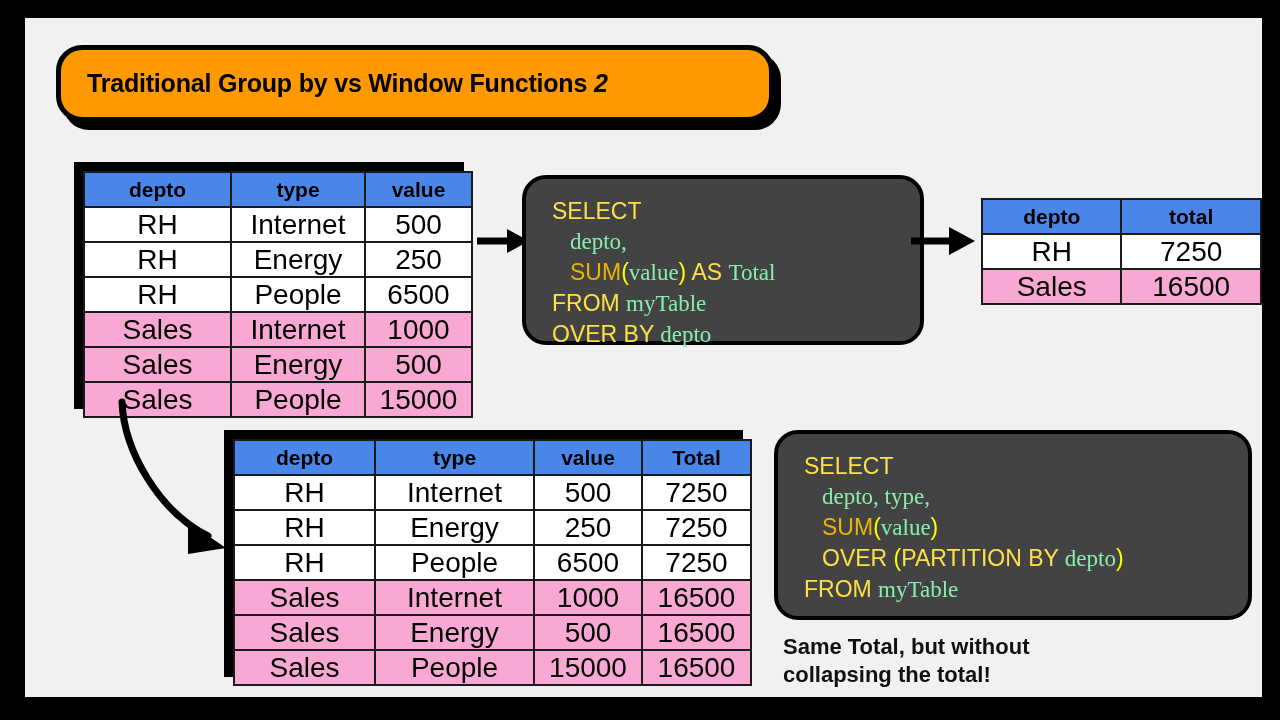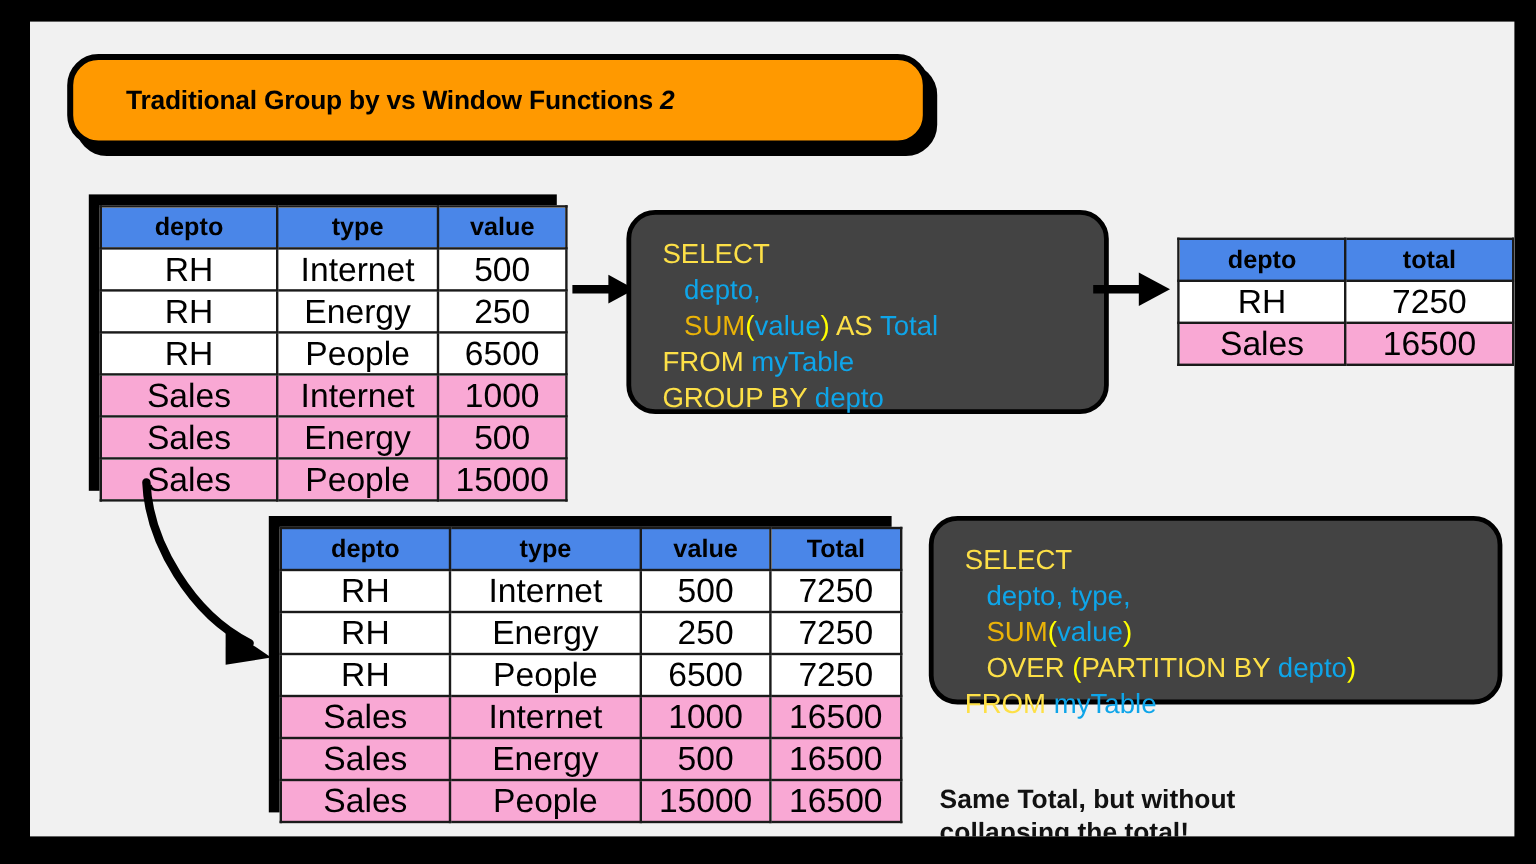--- a/index.html
+++ b/index.html
@@ -32,24 +32,24 @@
     height: 77px;
     background: #ff9900;
     border: 5px solid #000000;
     border-radius: 26px;
     box-shadow: 7px 8px 0 0 #000000;
     box-sizing: border-box;
     display: flex;
     align-items: center;
   }
   #title-text {
-    font-size: 22px;
+    font-size: 25px;
     font-weight: bold;
     color: #000000;
-    padding-left: 44px;
+    padding-left: 26px;
     letter-spacing: -0.2px;
     white-space: nowrap;
   }
   #title-text .num {
     font-style: italic;
   }
 
   
   .tbl-wrap {
     position: absolute;
@@ -133,42 +133,42 @@
   #code-groupby {
     left: 497px;
     top: 157px;
     width: 402px;
     height: 170px;
   }
   #code-window {
     left: 749px;
     top: 412px;
     width: 478px;
-    height: 157px;
+    height: 190px;
   }
   .kw { color: #fde047; }
   .fn { color: #eab308; }
   .paren { color: #ffff00; }
-  .idn { color: #0ea5e9; }
+  .idn { color: #86efac; font-family: Liberation Serif, serif; }
   .indent1 { display: inline-block; width: 18px; }
 
   
   .arrow-svg {
     position: absolute;
     overflow: visible;
   }
   #arrow-src-to-code { left: 452px; top: 195px; }
   #arrow-code-to-result { left: 886px; top: 195px; }
   #arrow-curve { left: 75px; top: 378px; }
 
   
   #caption {
     position: absolute;
     left: 758px;
-    top: 634px;
+    top: 615px;
     width: 420px;
     font-size: 22px;
     font-weight: bold;
     color: #111111;
     line-height: 28px;
   }
 </style>
 </head>
 <body>
 
@@ -225,21 +225,21 @@
 
   <svg class="arrow-svg" id="arrow-src-to-code" width="54" height="54">
     <path d="M0,28 L34,28" stroke="#000000" stroke-width="7" fill="none"></path>
     <path d="M30,16 L52,28 L30,40 Z" fill="#000000"></path>
   </svg>
 
   <div class="code-block" id="code-groupby"><span class="kw">SELECT</span>
 <span class="indent1"></span><span class="idn">depto,</span>
 <span class="indent1"></span><span class="fn">SUM</span><span class="paren">(</span><span class="idn">value</span><span class="paren">)</span> <span class="kw">AS</span> <span class="idn">Total</span>
 <span class="kw">FROM</span> <span class="idn">myTable</span>
-<span class="kw">GROUP BY</span> <span class="idn">depto</span></div>
+<span class="kw">OVER BY</span> <span class="idn">depto</span></div>
 
   <svg class="arrow-svg" id="arrow-code-to-result" width="62" height="54">
     <path d="M0,28 L44,28" stroke="#000000" stroke-width="7" fill="none"></path>
     <path d="M38,14 L64,28 L38,42 Z" fill="#000000"></path>
   </svg>
 
   <div class="tbl-wrap" id="table-result">
     <table class="grid">
       <thead>
         <tr>

